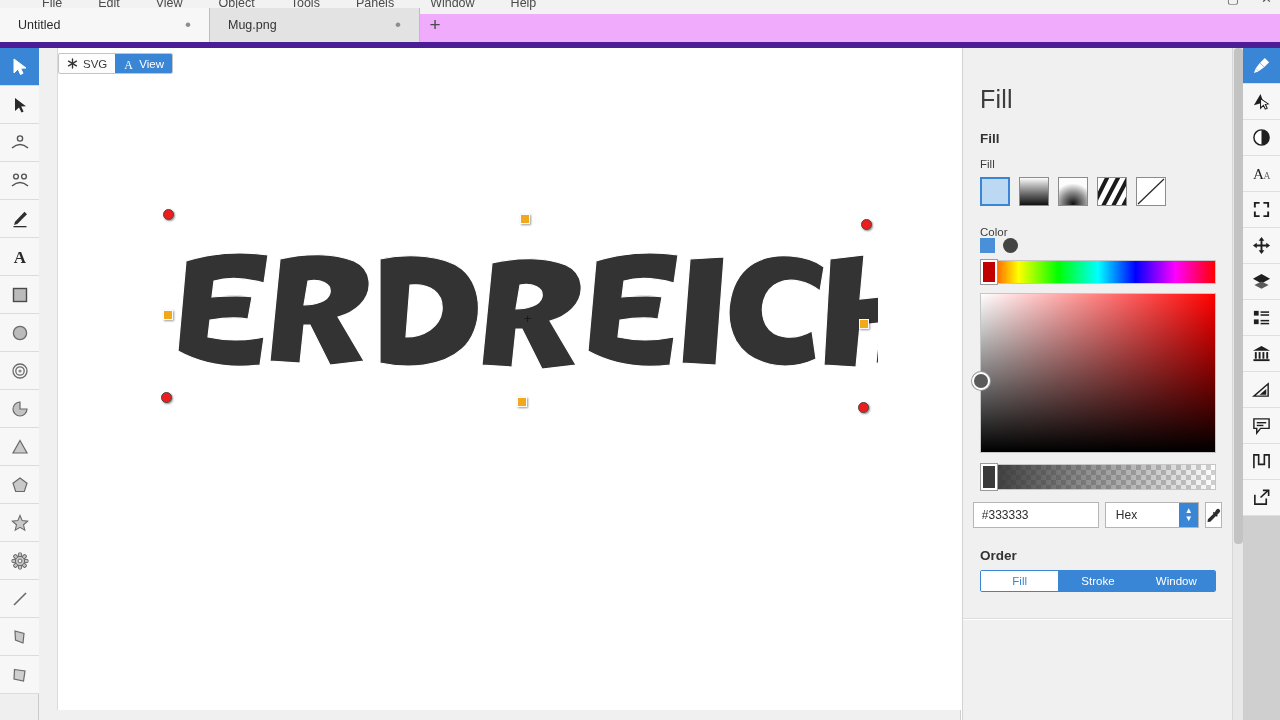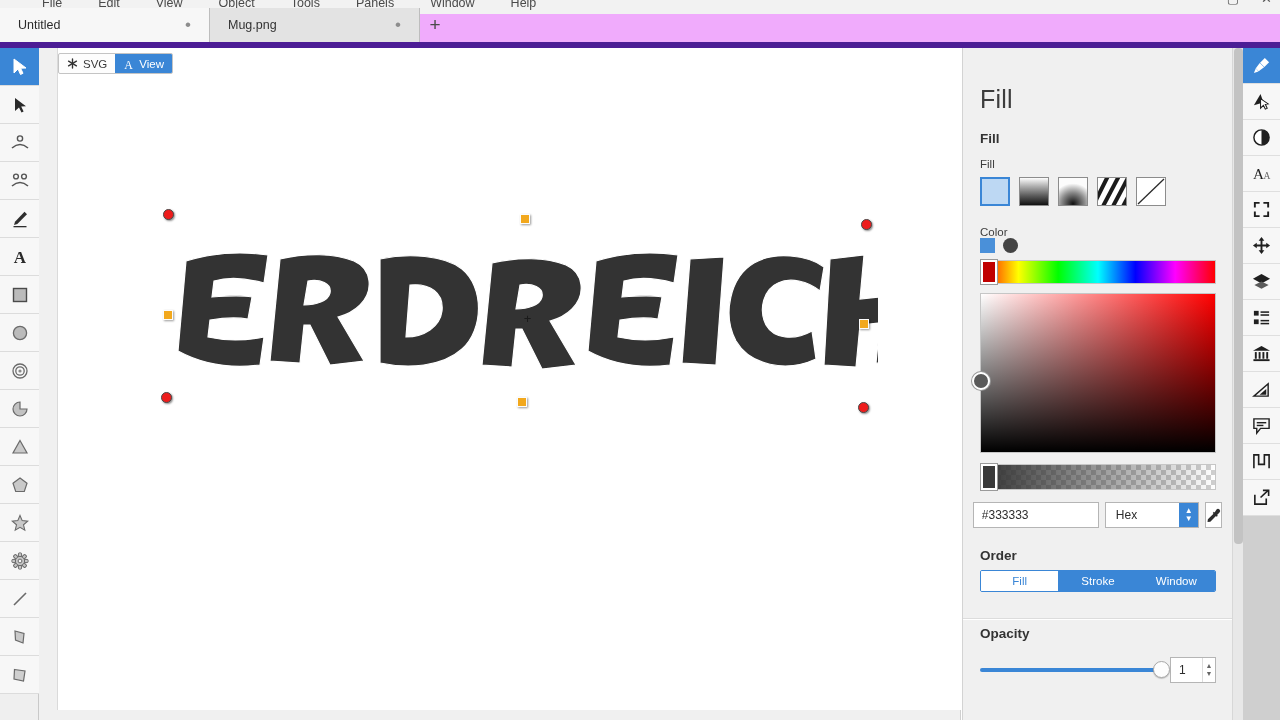--- a/index.html
+++ b/index.html
@@ -581,32 +581,20 @@
       <div class="order-seg">
         <div class="seg sel">Fill</div>
         <div class="seg">Stroke</div>
         <div class="seg">Window</div>
       </div>
 
     </div>
 
     <div class="divider" style="top:570px;"></div>
 
-    <div class="opacity-sec">
-      <div class="sec-head" style="margin-bottom:0;">Opacity</div>
-      <div class="op-row">
-        <div class="op-track">
-          <div class="op-thumb"></div>
-        </div>
-        <div class="op-num">
-          <span class="op-val">1</span>
-          <span class="op-arrows">▲<br>▼</span>
-        </div>
-      </div>
-    </div>
 
   </div>
 
   <div class="panel-scroll">
     <div class="panel-thumb"></div>
   </div>
 
   <div class="rightrail">
 
     <div class="rtool active">

